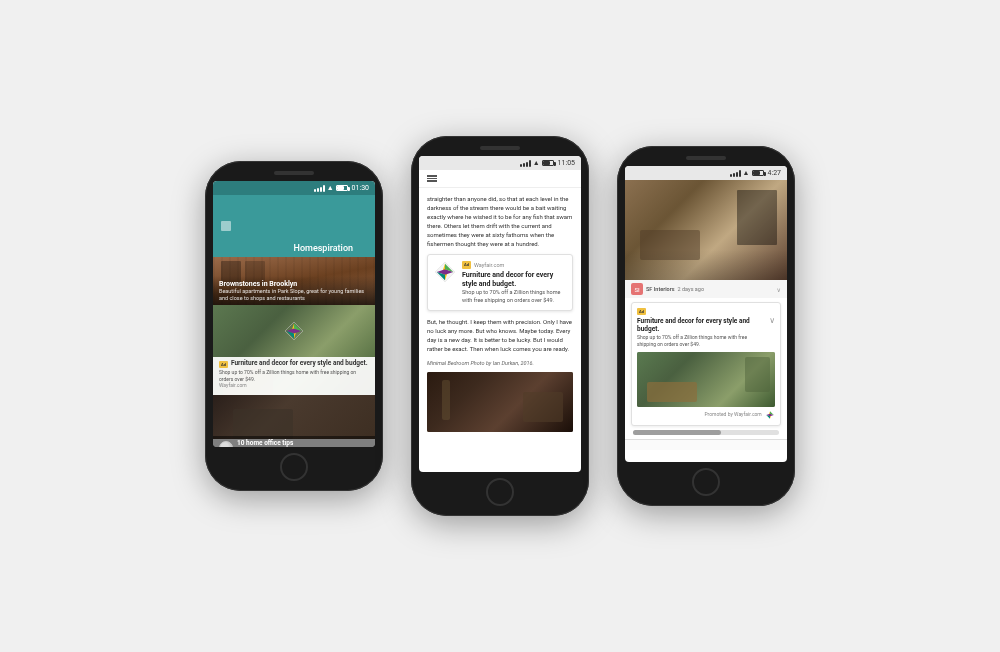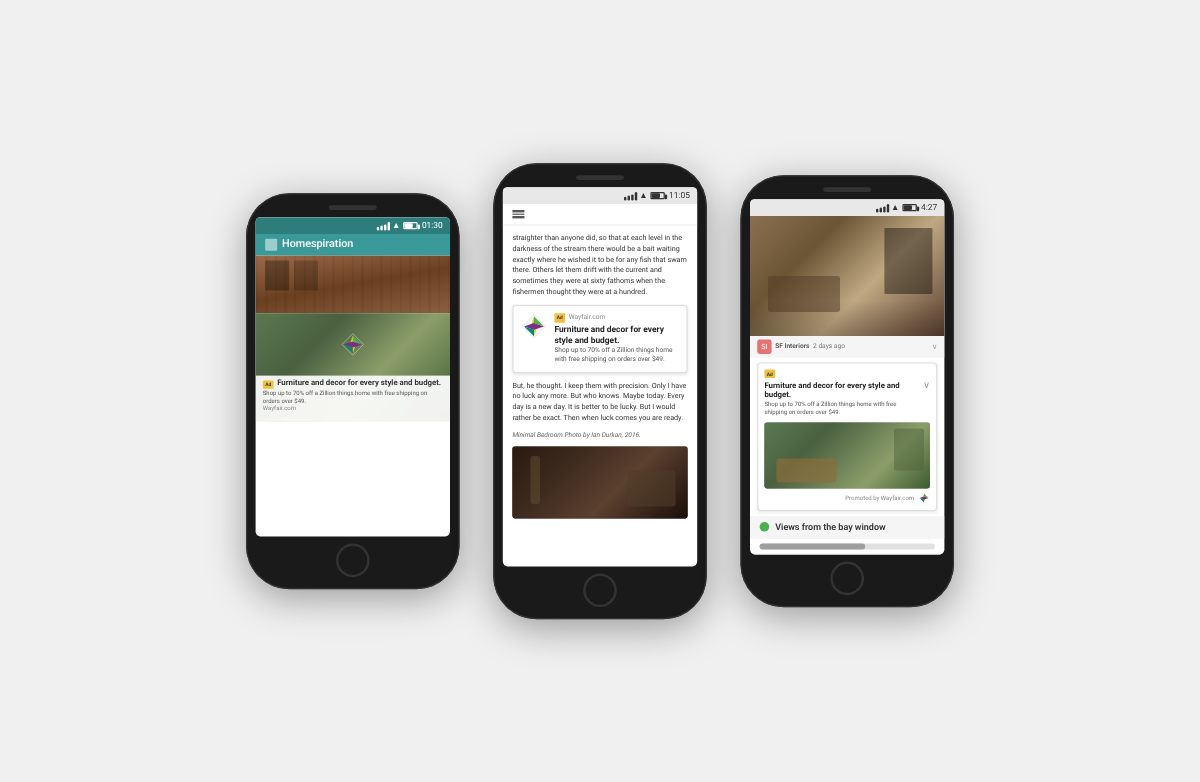--- a/index.html
+++ b/index.html
@@ -88,21 +88,22 @@
       padding: 4px 8px;
       display: flex;
       align-items: center;
       gap: 4px;
     }
     .p1-header-title {
       color: #fff;
       font-size: 9px;
       font-weight: 500;
       flex: 1;
-      text-align: left;
+      text-align: right;
+      margin-top: 44px;
     }
 
     
     .p1-card1 {
       position: relative;
       height: 48px;
       overflow: hidden;
     }
     .p1-card1-bg {
       width: 100%;
@@ -365,20 +366,24 @@
         <div style="width:10px;"></div>
       </div>
 
       <div class="p1-card1">
         <div class="p1-card1-bg">
 
           <div style="position:absolute; inset:0; background: repeating-linear-gradient(90deg, rgba(0,0,0,0.05) 0px, rgba(0,0,0,0.05) 2px, transparent 2px, transparent 8px), linear-gradient(170deg, #9B6B4A 0%, #6B4020 50%, #8B6040 100%);"></div>
           <div style="position:absolute; top:4px; left:8px; width:20px; height:25px; background:rgba(0,0,0,0.3); border-radius:1px;"></div>
           <div style="position:absolute; top:4px; left:32px; width:20px; height:25px; background:rgba(0,0,0,0.2); border-radius:1px;"></div>
         </div>
+        <div class="p1-card1-overlay">
+          <div class="p1-card1-title">Brownstones in Brooklyn</div>
+          <div class="p1-card1-sub">Beautiful apartments in Park Slope, great for young families and close to shops and restaurants</div>
+        </div>
       </div>
 
       <div class="p1-card2">
         <div class="p1-card2-bg">
           <div style="position:absolute; inset:0; background: linear-gradient(135deg, #5C7850 0%, #4A6040 30%, #8B9E6A 60%, #3D5A30 100%);">
 
             <div style="position:absolute; bottom:0; left:10px; width:50px; height:30px; background:rgba(139,120,80,0.6); border-radius:2px;"></div>
             <div style="position:absolute; bottom:5px; right:5px; width:30px; height:20px; background:rgba(100,80,60,0.5); border-radius:2px;"></div>
           </div>
         </div>
@@ -395,20 +400,30 @@
         <div class="p1-ad-overlay">
           <div style="display:flex; align-items:center; gap:3px; margin-bottom:1px;">
             <span class="ad-badge">Ad</span>
             <span class="p1-ad-title">Furniture and decor for every style and budget.</span>
           </div>
           <div class="p1-ad-sub">Shop up to 70% off a Zillion things home with free shipping on orders over $49.</div>
           <div class="p1-ad-source">Wayfair.com</div>
         </div>
       </div>
 
+      <div class="p1-card3">
+        <div style="width:100%; height:65%; background:linear-gradient(135deg, #2A1F1A 0%, #4A3A2E 40%, #3D2E22 100%); position:relative;">
+          <div style="position:absolute; bottom:0; left:20px; width:60px; height:30px; background:rgba(60,50,40,0.6); border-radius:2px;"></div>
+        </div>
+        <div class="p1-card3-overlay">
+          <div class="p1-avatar2" style="background: radial-gradient(circle at 40% 35%, #ddd 30%, #aaa 100%);"></div>
+          <div class="p1-card3-title">10 home office tips</div>
+          <div class="p1-card3-sub">Save room, money, and time with these awesome home office tips</div>
+        </div>
+      </div>
 
     </div>
     <div class="phone-home-btn"></div>
   </div>
 
   <div class="phone phone-2">
     <div class="phone-speaker"></div>
     <div class="phone-screen">
 
       <div class="status-bar dark">
@@ -544,24 +559,20 @@
           <span>Promoted by Wayfair.com</span>
           <svg width="10" height="10" viewBox="0 0 40 40" style="display:inline; vertical-align:middle; margin-left:2px;">
             <polygon points="20,5 25,20 20,35 15,20" fill="#F5C518"></polygon>
             <polygon points="5,20 20,15 35,20 20,25" fill="#7B2D8B"></polygon>
             <polygon points="20,5 35,20 20,15" fill="#4CAF50"></polygon>
             <polygon points="5,20 20,25 20,35" fill="#00897B"></polygon>
           </svg>
         </div>
       </div>
 
-      <div class="p3-section-header">
-        <div class="p3-dot"></div>
-        <span class="p3-section-title">Views from the bay window</span>
-      </div>
       <div class="p3-progress-bar">
         <div class="p3-progress-fill"></div>
       </div>
 
       <div class="p3-bottom-nav">
         
         
         
         
       </div>

